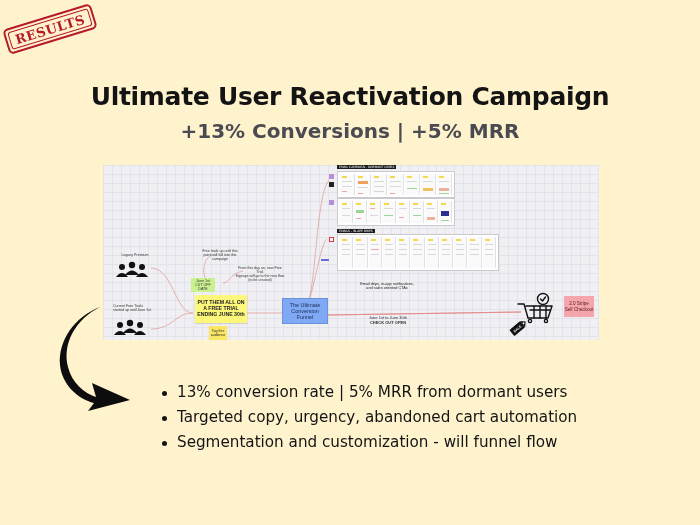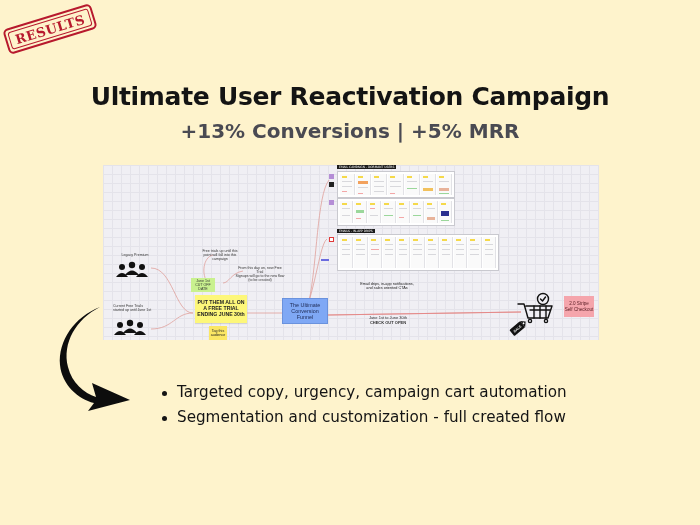--- a/index.html
+++ b/index.html
@@ -352,15 +352,16 @@
     <div>2.0 Stripe</div>
     <div>Self Checkout</div>
   </div>
 </div>
 
 <svg class="arrow-big" width="78" height="108" viewBox="0 0 78 108">
   <path d="M42,2 C18,14 4,38 10,62 C14,78 26,88 38,92 L34,78 L72,95 L30,106 L36,98 C20,94 4,80 2,60 C0,36 16,12 42,2 z" fill="#0d0d0d"></path>
 </svg>
 
 <ul class="bullets">
-  <li>Targeted copy, urgency, campaign cart automation</li>
-  <li>Segmentation and customization - full created flow</li>
+  <li>13% conversion rate | 5% MRR from dormant users</li>
+  <li>Targeted copy, urgency, abandoned cart automation</li>
+  <li>Segmentation and customization - will funnel flow</li>
 </ul>
 
 </body></html>

